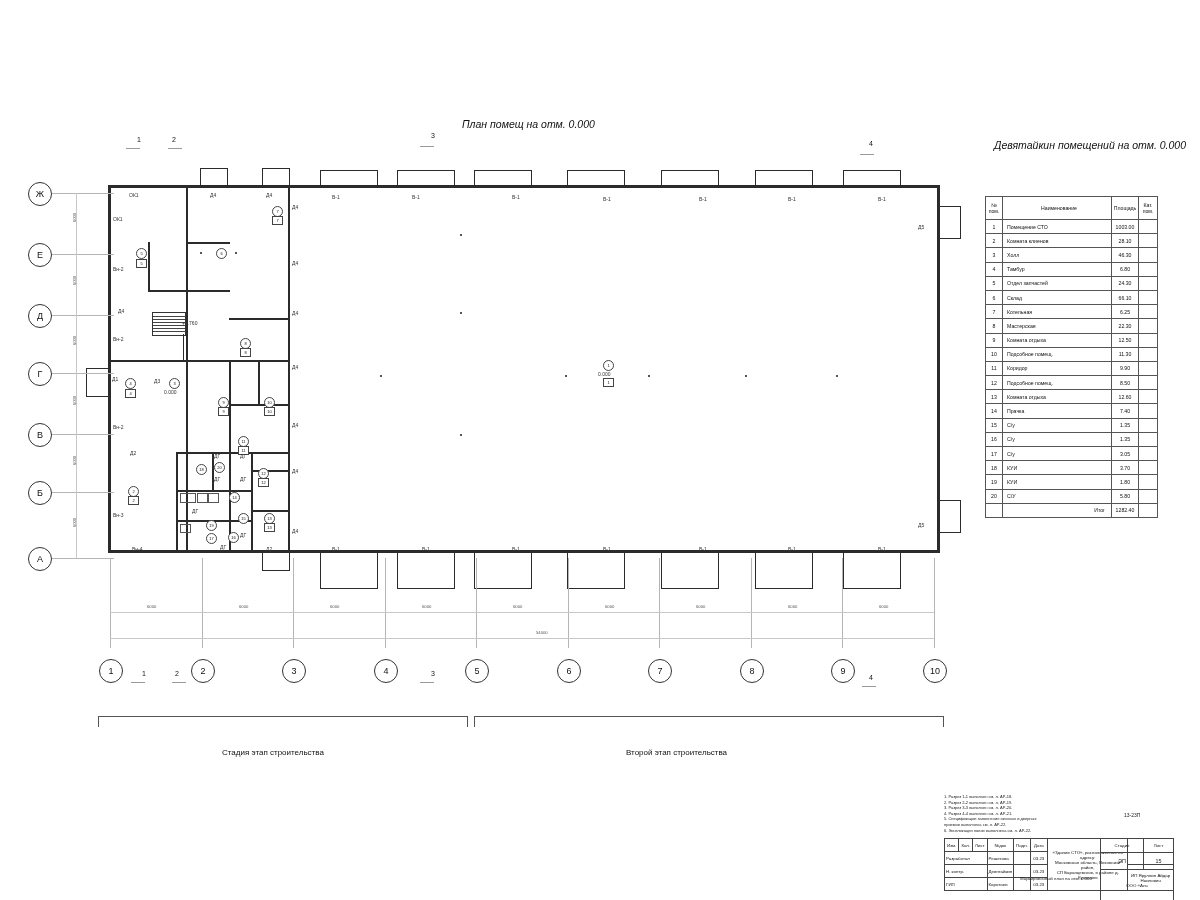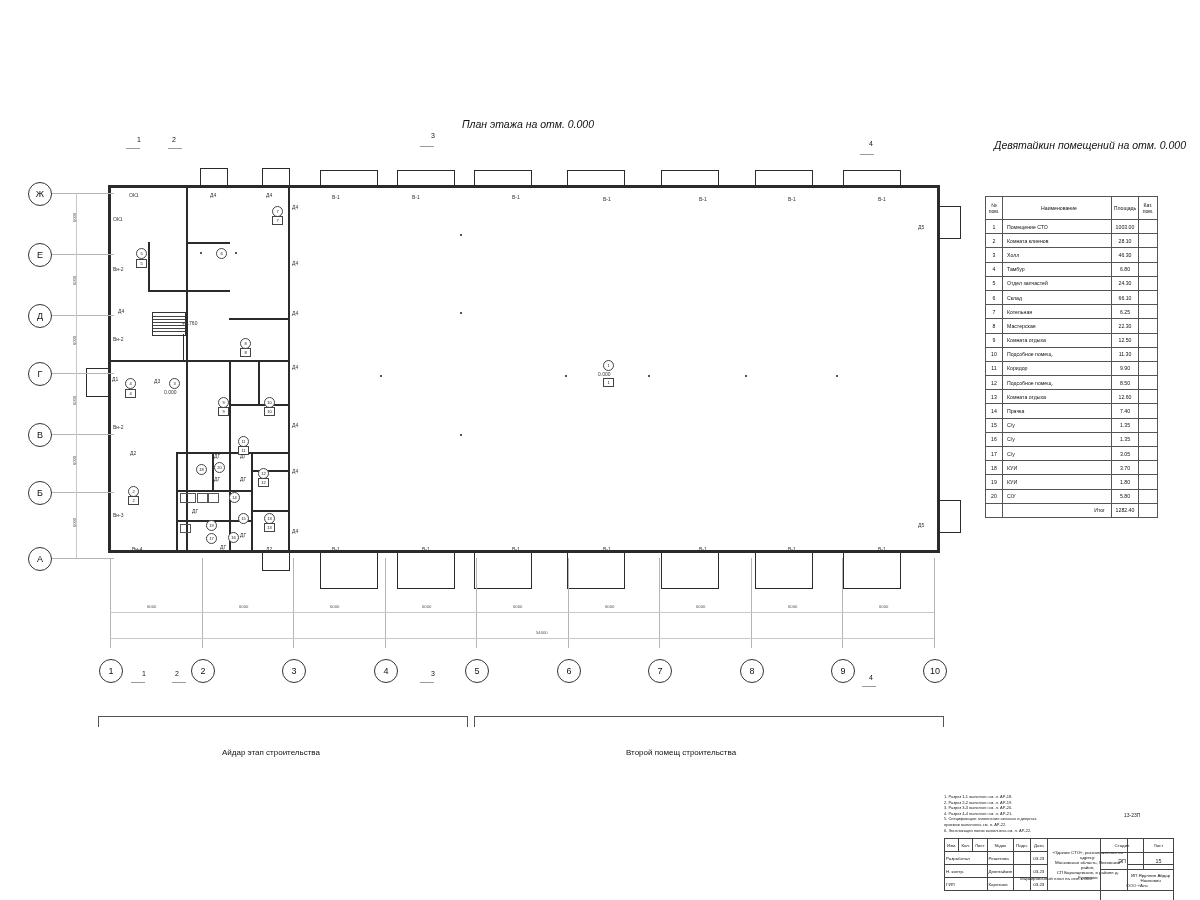--- a/index.html
+++ b/index.html
@@ -45,21 +45,21 @@
   .stage{position:absolute;font-size:8px;color:#111;}
 
   .dimtxt{position:absolute;font-size:4.2px;color:#555;}
   .sect{position:absolute;font-size:7px;color:#111;}
 </style>
 </head>
 <body>
 
 <div id="sheet">
 
-  <div class="ttl" style="left:462px;top:118px;">План этажа на отм. 0.000</div>
+  <div class="ttl" style="left:462px;top:118px;">План помещ на отм. 0.000</div>
   <div class="ttl" style="left:994px;top:139px;">Девятайкин помещений на отм. 0.000</div>
 
   <div class="wall" style="left:108px;top:185px;width:832px;height:3px;"></div>
   <div class="wall" style="left:108px;top:550px;width:832px;height:3px;"></div>
   <div class="wall" style="left:108px;top:185px;width:3px;height:368px;"></div>
   <div class="wall" style="left:937px;top:185px;width:3px;height:368px;"></div>
 
   <div class="wall" style="left:186px;top:188px;width:1.5px;height:362px;"></div>
   <div class="wall" style="left:288px;top:188px;width:1.5px;height:362px;"></div>
   <div class="wall" style="left:229px;top:360px;width:1.5px;height:190px;"></div>
@@ -340,22 +340,22 @@
   <div class="thin" style="left:168px;top:148px;width:14px;height:1px;"></div>
   <div class="thin" style="left:420px;top:146px;width:14px;height:1px;"></div>
   <div class="thin" style="left:860px;top:154px;width:14px;height:1px;"></div>
   <div class="thin" style="left:131px;top:682px;width:14px;height:1px;"></div>
   <div class="thin" style="left:172px;top:682px;width:14px;height:1px;"></div>
   <div class="thin" style="left:420px;top:682px;width:14px;height:1px;"></div>
   <div class="thin" style="left:862px;top:686px;width:14px;height:1px;"></div>
 
   <div class="brace" style="left:98px;top:716px;width:368px;border-left:1px solid #555;border-right:1px solid #555;height:10px;"></div>
   <div class="brace" style="left:474px;top:716px;width:468px;border-left:1px solid #555;border-right:1px solid #555;height:10px;"></div>
-  <div class="stage" style="left:222px;top:748px;">Айдар этап строительства</div>
-  <div class="stage" style="left:626px;top:748px;">Второй помещ строительства</div>
+  <div class="stage" style="left:222px;top:748px;">Стадия этап строительства</div>
+  <div class="stage" style="left:626px;top:748px;">Второй этап строительства</div>
 
   <table id="exp">
     <thead>
       <tr>
         <th class="c1">№ пом.</th>
         <th class="c2" style="text-align:center;">Наименование</th>
         <th class="c3">Площадь</th>
         <th class="c4">Кат. пом.</th>
       </tr>
     </thead>

